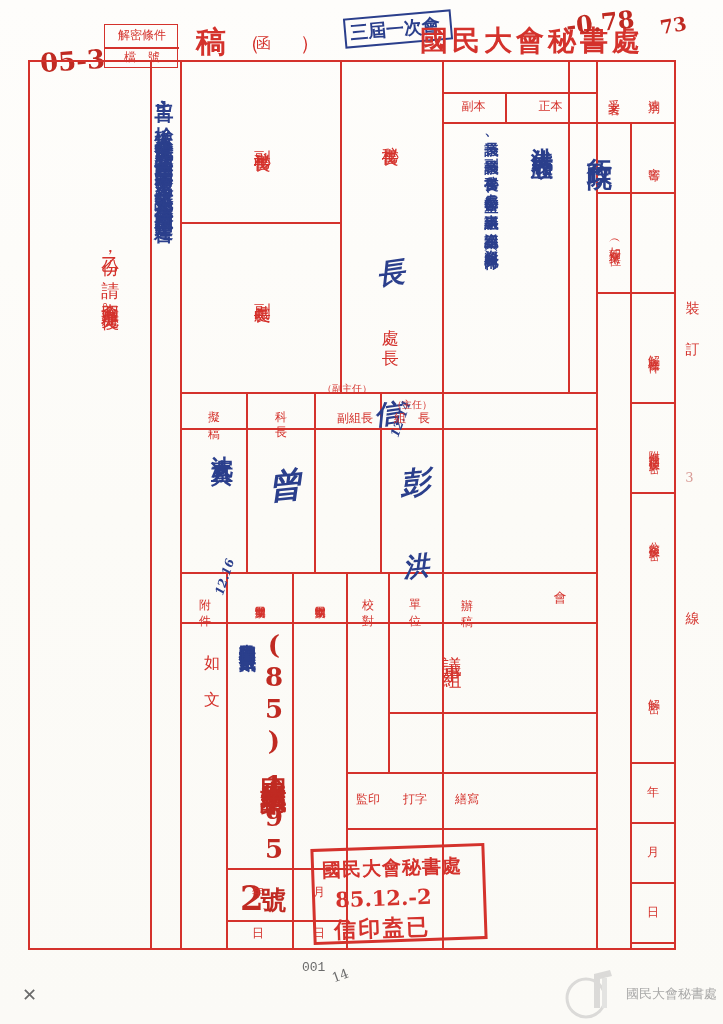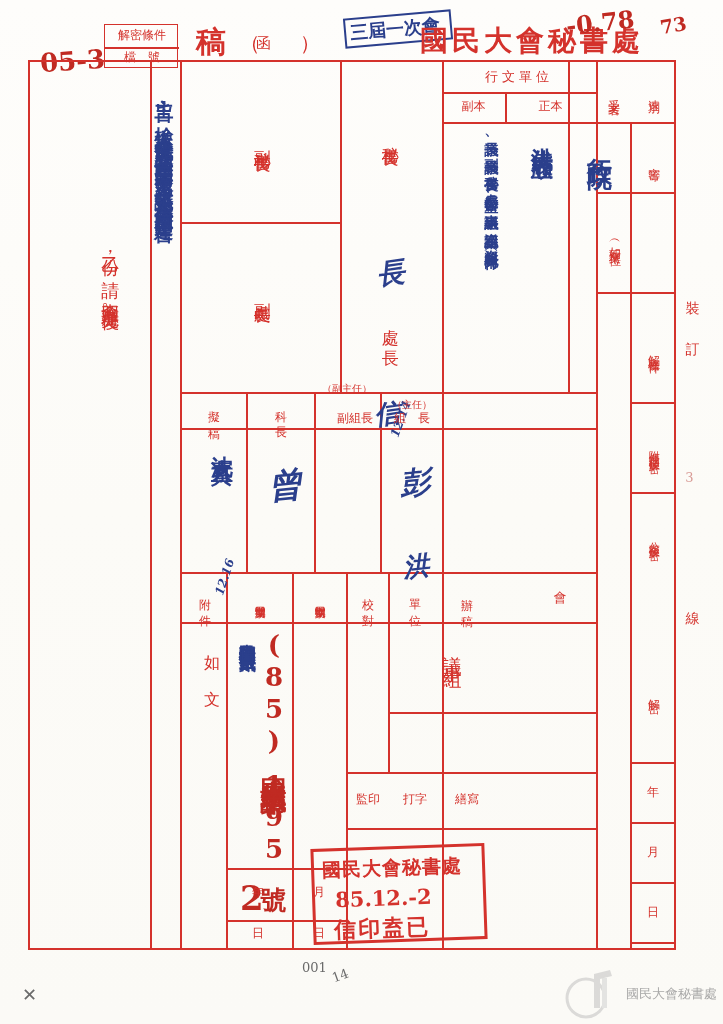--- a/index.html
+++ b/index.html
@@ -207,21 +207,20 @@
   <div class="cell vtext" style="left:212px; top:14px; width:40px; height:130px; font-size:17px;">副秘書長</div>
   <div class="cell vtext" style="left:212px; top:176px; width:40px; height:110px; font-size:17px;">副處長</div>
 
   <div class="cell vtext" style="left:340px; top:14px; width:40px; height:120px; font-size:17px;">秘書長</div>
   <div class="cell vtext" style="left:340px; top:210px; width:40px; height:110px; font-size:17px;">處　長</div>
 
   <div class="sig sig-v" style="left:336px; top:176px; font-size:28px;">長</div>
   <div class="sig sig-v" style="left:336px; top:318px; font-size:26px;">信</div>
   <div class="sig" style="left:352px; top:350px; font-size:12px; transform:rotate(-70deg);">12.14</div>
 
-  <div class="cell" style="left:412px; top:0; width:154px; height:30px; font-size:13px; letter-spacing:4px;">行文單位</div>
   <div class="cell" style="left:412px; top:30px; width:63px; height:30px; font-size:12px;">副本</div>
   <div class="cell" style="left:475px; top:30px; width:91px; height:30px; font-size:12px;">正本</div>
 
   <div style="position:absolute; left:418px; top:68px; width:54px; height:250px; writing-mode:vertical-rl;
               text-orientation:upright; color:#2b3f8c; font-size:14px; font-weight:700; letter-spacing:1px; line-height:1.45;">議長、副議長、秘書長、處長辦公室、議事組、議案組、資料組（免附件）</div>
 
   <div style="position:absolute; left:482px; top:68px; width:46px; height:200px; writing-mode:vertical-rl;
               text-orientation:upright; color:#2b3f8c; font-size:22px; font-weight:700; letter-spacing:3px;">洪代表順五</div>
 
   <div class="cell vtext" style="left:566px; top:4px; width:34px; height:54px; font-size:12px;">受文者</div>
@@ -290,21 +289,21 @@
 <div style="position:absolute; left:684px; top:600px; color:#d4322c; font-size:14px; writing-mode:vertical-rl; text-orientation:upright;">線</div>
 
 <div class="faint" style="left:682px; top:470px; color:#d89b96; writing-mode:vertical-rl; text-orientation:upright; font-size:13px;">3</div>
 
 <div class="seal" style="left:312px; top:846px; width:174px; height:96px;">
   <div class="srow" style="left:8px; top:6px; font-size:19px; letter-spacing:1px;">國民大會秘書處</div>
   <div class="srow" style="left:20px; top:36px; font-size:21px;">85.12.-2</div>
   <div class="srow" style="left:18px; top:64px; font-size:22px; letter-spacing:2px;">信印盍已</div>
 </div>
 
-<div class="pencil" style="left:302px; top:960px;">001</div>
+<div class="pencil" style="left:302px; top:960px;font-family:Liberation Mono, monospace;">001</div>
 <div class="pencil" style="left:332px; top:968px; transform:rotate(-20deg);">14</div>
 <div class="pencil" style="left:22px; top:984px; font-size:18px;">✕</div>
 
 <div class="watermark">
   <div class="wm-icon">
     <svg viewBox="0 0 56 52" width="56" height="52">
       <circle cx="22" cy="30" r="19" fill="none" stroke="#b7b7b7" stroke-width="3"></circle>
       <rect x="30" y="6" width="6" height="34" fill="#b7b7b7"></rect>
       <rect x="38" y="10" width="5" height="30" fill="#c9c9c9"></rect>
       <path d="M30 6 L46 2 L48 8 L32 12 Z" fill="#b7b7b7"></path>

